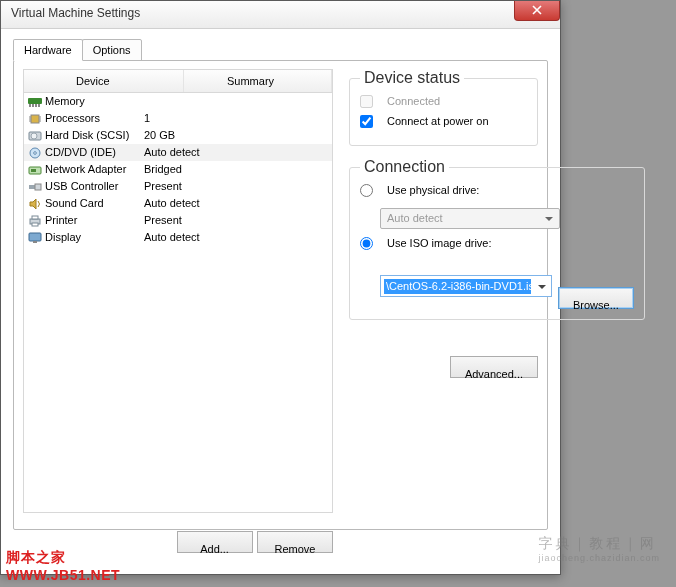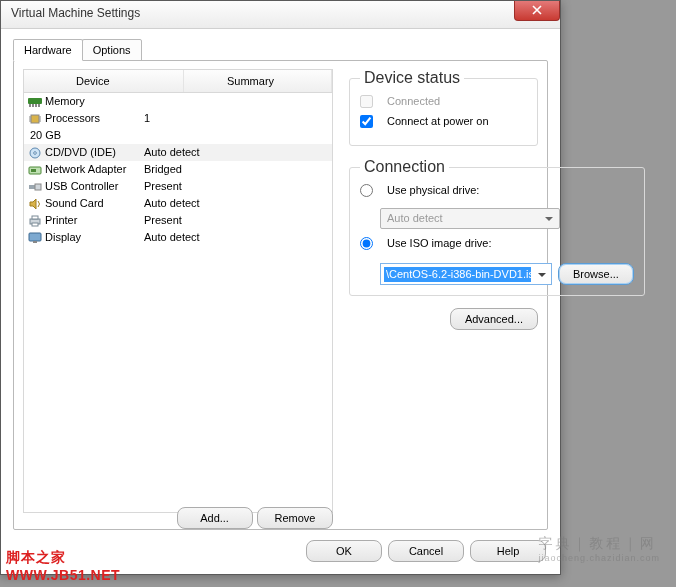--- a/index.html
+++ b/index.html
@@ -44,21 +44,21 @@
 
   .dropdown { width: 180px; height: 21px; border: 1px solid #b3b3b3; background: linear-gradient(#fdfdfd,#ececec); font-size: 11px; padding: 0 18px 0 6px; line-height: 19px; position: relative; border-radius: 2px; color:#444; }
   .dropdown.disabled { color:#9a9a9a; background:#f4f4f4; }
   .dropdown::after { content:""; position:absolute; right:6px; top:8px; border:4px solid transparent; border-top-color:#666; }
 
   .iso-row { display:flex; align-items:center; gap:6px; margin-top:6px; margin-left:20px; }
   .iso-input { width: 172px; height: 22px; border:1px solid #7eb4ea; background:#fff; font-size:11px; position:relative; }
   .iso-input .seltext { position:absolute; left:3px; top:3px; right:20px; height:15px; background:#3399ff; color:#fff; padding:0 2px; line-height:15px; white-space:nowrap; overflow:hidden; }
   .iso-input::after { content:""; position:absolute; right:5px; top:9px; border:4px solid transparent; border-top-color:#444; }
 
-  .btn { height: 22px; padding: 0 14px; font-size: 11px; border: 1px solid #acacac; background: linear-gradient(#f7f7f7,#e6e6e6); border-radius: 8px; cursor: default; line-height:20px; display:inline-block; text-align:center; }
+  .btn { height: 22px; padding: 7px 14px; font-size: 11px; border: 1px solid #acacac; background: linear-gradient(#f7f7f7,#e6e6e6); border-radius: 0; cursor: default; line-height:20px; display:inline-block; text-align:center;margin-top:24px; }
   .btn.focus { border-color:#5a9dd8; box-shadow:0 0 0 1px #a9d1f3 inset; }
   .btn.wide { min-width: 76px; }
 
   .advanced-row { text-align:right; margin-top:4px; }
 
   .bottom-buttons { position:absolute; right:14px; bottom:12px; display:flex; gap:6px; }
 
   .watermark { position:absolute; left:6px; bottom:4px; font-size:14px; color:#d22; font-weight:bold; font-family: "SimHei","Microsoft YaHei",sans-serif; letter-spacing:1px; }
   .watermark .sub { display:block; font-size:14px; color:#d22; letter-spacing:0.5px; }
   .watermark2 { position:absolute; right:16px; bottom:24px; font-size:14px; color:rgba(120,120,120,.55); font-family:"Microsoft YaHei","SimSun",sans-serif; letter-spacing:3px; pointer-events:none;margin-left:16px; }
@@ -111,20 +111,27 @@
                   <line x1="1" y1="8" x2="3" y2="8" stroke="#888"></line>
                   <line x1="11" y1="4" x2="13" y2="4" stroke="#888"></line>
                   <line x1="11" y1="6" x2="13" y2="6" stroke="#888"></line>
                   <line x1="11" y1="8" x2="13" y2="8" stroke="#888"></line>
                 </svg></span>
               <span>Processors</span>
             </div>
             <div class="c2">1</div>
           </div>
           <div class="row">
+            <div class="c1">
+              <span class="ico"><svg width="14" height="12">
+                  <rect x="1" y="2" width="12" height="8" fill="#cfd6dc" stroke="#7b8a96" rx="1"></rect>
+                  <circle cx="6" cy="6" r="3" fill="#eef2f5" stroke="#9aa6af"></circle>
+                </svg></span>
+              <span>Hard Disk (SCSI)</span>
+            </div>
             <div class="c2">20 GB</div>
           </div>
           <div class="row sel">
             <div class="c1">
               <span class="ico"><svg width="14" height="12">
                   <circle cx="7" cy="6" r="5" fill="#cde3f5" stroke="#5e89b0"></circle>
                   <circle cx="7" cy="6" r="1.3" fill="#fff" stroke="#5e89b0"></circle>
                 </svg></span>
               <span>CD/DVD (IDE)</span>
             </div>
@@ -221,25 +228,20 @@
           </div>
           <span class="btn focus">Browse...</span>
         </div>
       </fieldset>
 
       <div class="advanced-row">
         <span class="btn">Advanced...</span>
       </div>
     </div>
 
-    <div class="bottom-buttons">
-      <span class="btn wide">OK</span>
-      <span class="btn wide">Cancel</span>
-      <span class="btn wide">Help</span>
-    </div>
 
   </div>
 </div>
 
 <div class="watermark">
   <span>脚本之家</span>
   <span class="sub">WWW.JB51.NET</span>
 </div>
 <div class="watermark2">
   <span>字典｜教程｜网</span>

